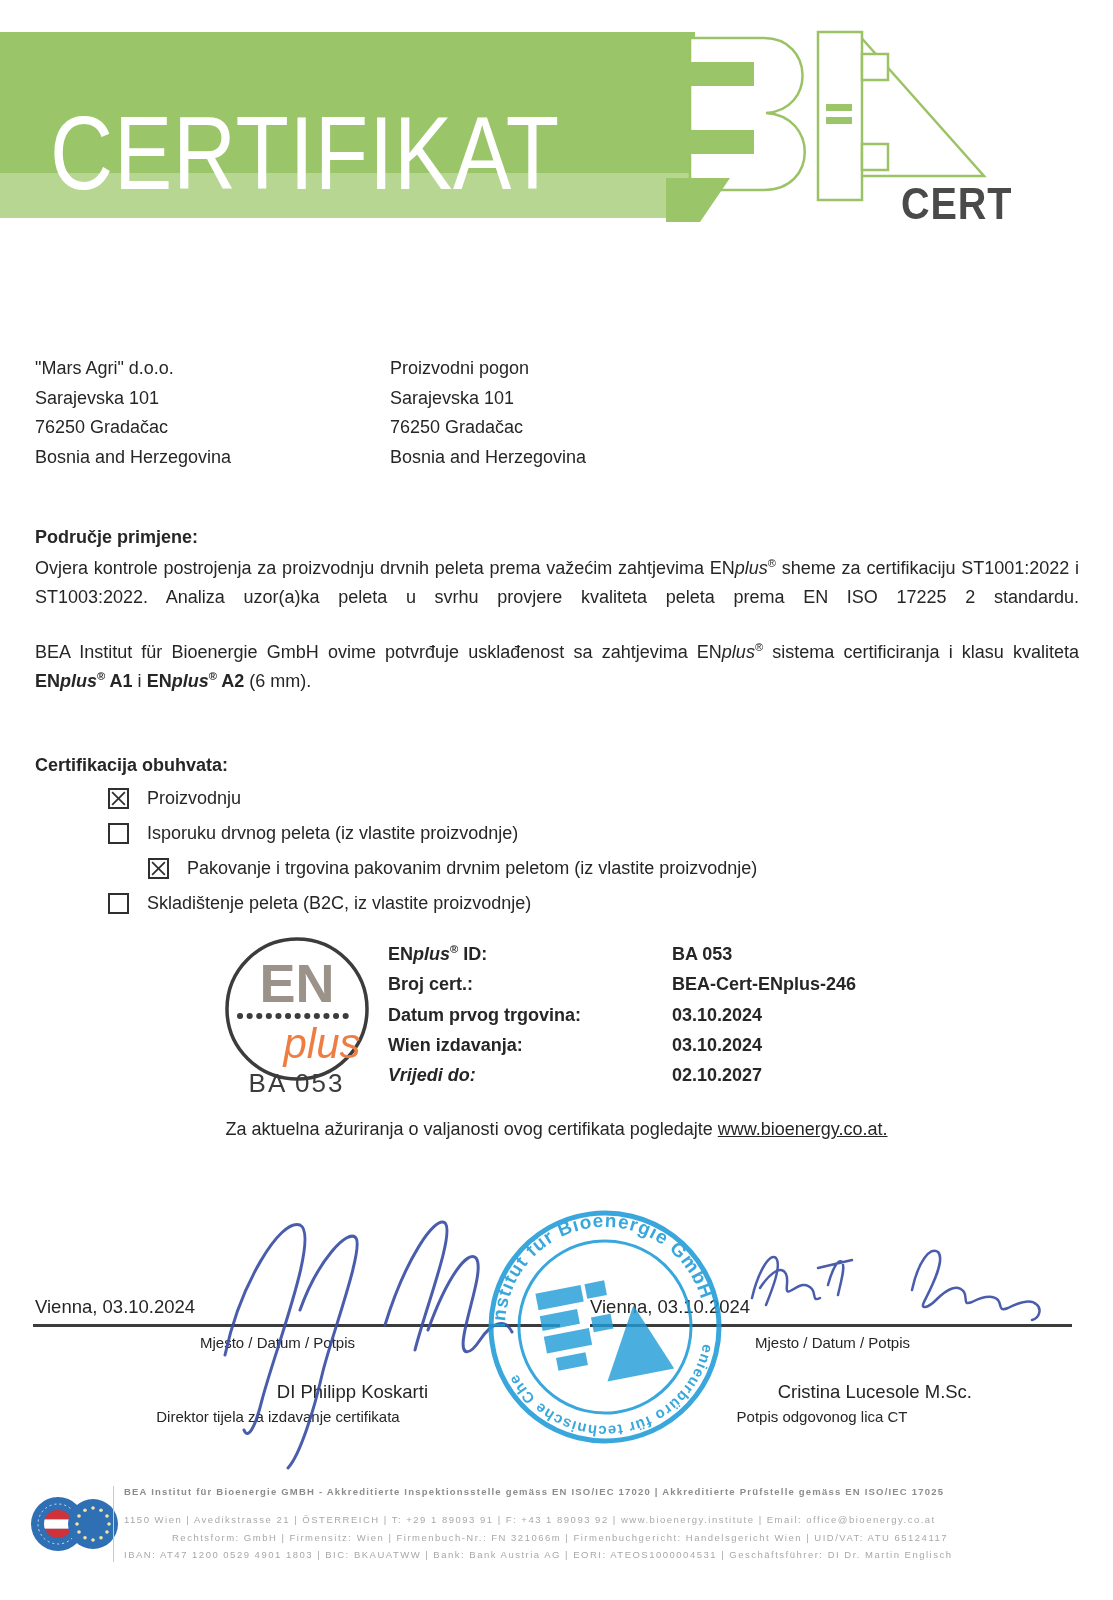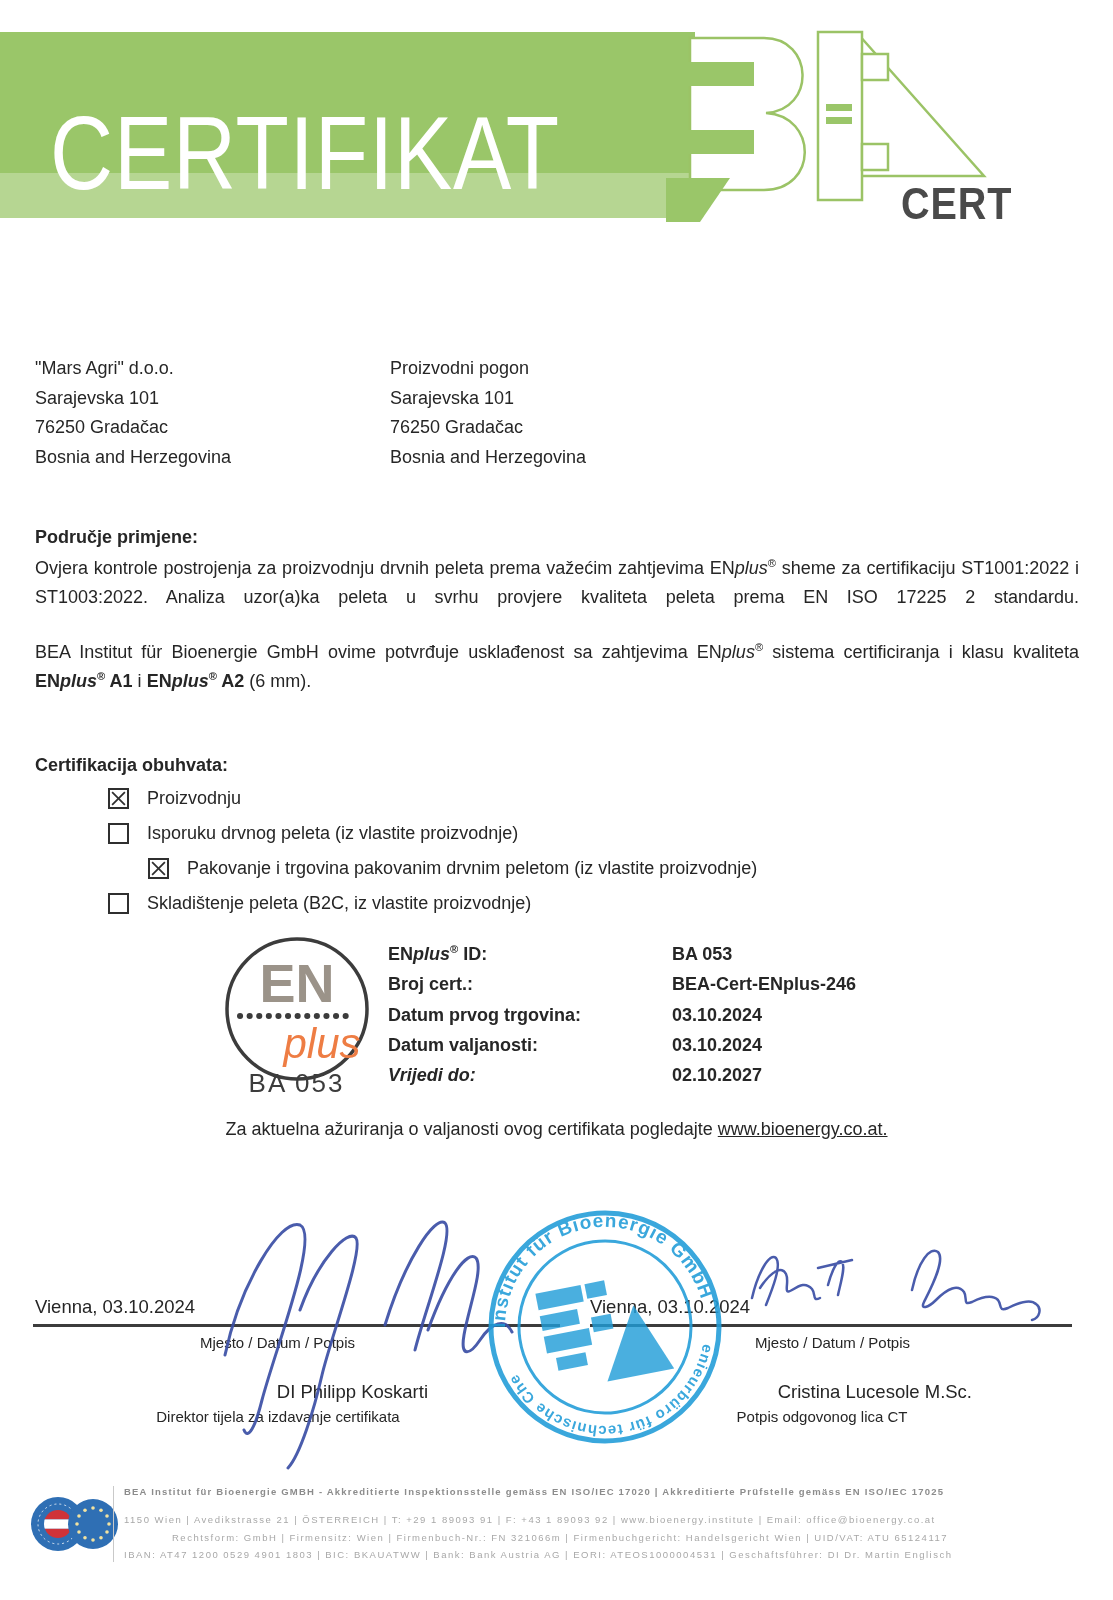--- a/index.html
+++ b/index.html
@@ -145,21 +145,21 @@
     <text x="100" y="122" text-anchor="middle" font-size="42" font-style="italic" fill="#ee7d44" font-family="Liberation Sans, sans-serif">plus</text>
   </svg>
   <div class="ba-id">BA 053</div>
 
   <div class="det-row" style="left:388px;top:944px;"><span>EN</span><span class="i">plus</span><span class="sup">®</span><span> ID:</span></div>
   <div class="det-row" style="left:672px;top:944px;">BA 053</div>
   <div class="det-row" style="left:388px;top:974px;"><span>Broj cert.:</span></div>
   <div class="det-row" style="left:672px;top:974px;">BEA-Cert-ENplus-246</div>
   <div class="det-row" style="left:388px;top:1005px;"><span>Datum prvog trgovina:</span></div>
   <div class="det-row" style="left:672px;top:1005px;">03.10.2024</div>
-  <div class="det-row" style="left:388px;top:1035px;"><span>Datum valjanosti:</span></div>
+  <div class="det-row" style="left:388px;top:1035px;"><span>Wien izdavanja:</span></div>
   <div class="det-row" style="left:672px;top:1035px;">03.10.2024</div>
   <div class="det-row" style="left:388px;top:1065px;font-style:italic;"><span>Vrijedi do:</span></div>
   <div class="det-row" style="left:672px;top:1065px;">02.10.2027</div>
 
   <div class="link-line">
     <span>Za aktuelna ažuriranja o valjanosti ovog certifikata pogledajte </span><span class="u">www.bioenergy.co.at.</span>
   </div>
 
   <div class="sig-text" style="left:35px;top:1296px;">Vienna, 03.10.2024</div>
   <div class="sig-text" style="left:590px;top:1296px;">Vienna, 03.10.2024</div>

